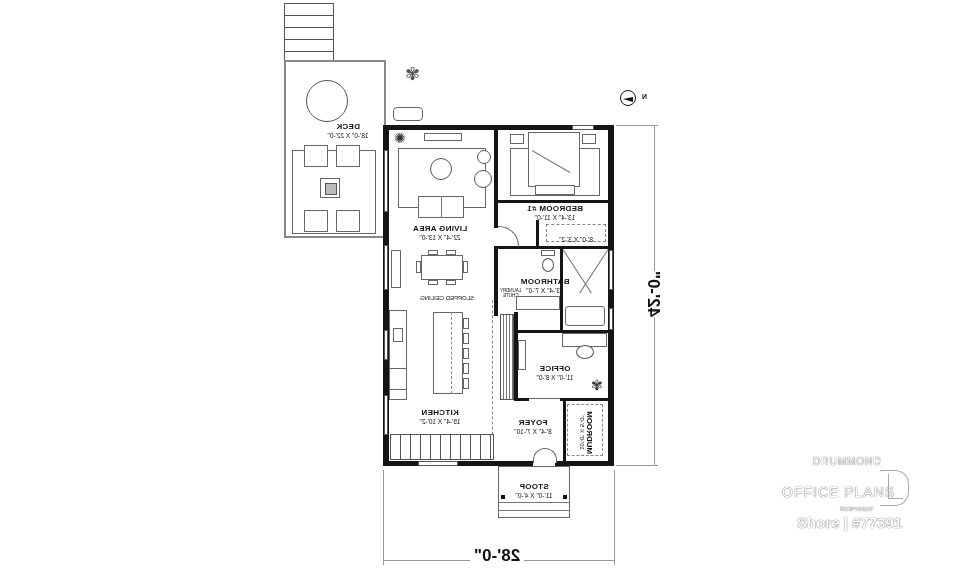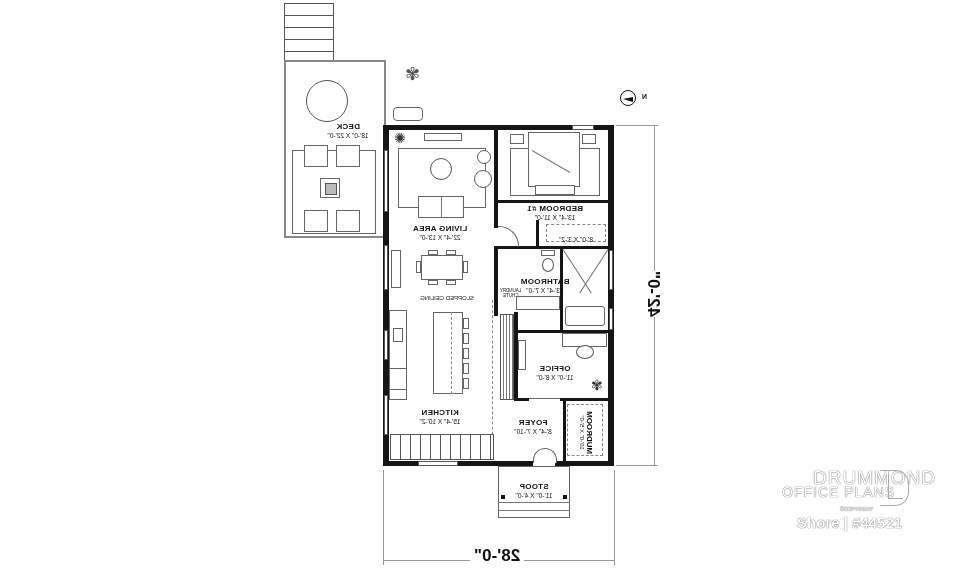--- a/index.html
+++ b/index.html
@@ -200,18 +200,18 @@
 <div class="abs" style="left:630px;top:282px;font-weight:bold;font-size:17px;background:#fff;padding:2px 0;transform:rotate(90deg) scaleX(-1);">
   <span>42'-0"</span>
 </div>
 
 <div class="circle" style="left:620px;top:90px;width:16px;height:16px;border:1.5px solid #111;"></div>
 <div class="abs" style="left:623px;top:97px;width:0;height:0;border-top:2px solid transparent;border-bottom:3px solid transparent;border-right:10px solid #111;"></div>
 <div class="abs" style="left:642px;top:93px;font-size:7px;font-weight:bold;">
   <span class="mir">N</span>
 </div>
 
-<div class="logo" style="left:813px;top:467px;font-size:19px;letter-spacing:1px;text-decoration:underline;">DRUMMOND</div>
+<div class="logo" style="left:813px;top:456px;font-size:10px;letter-spacing:1px;text-decoration:underline;">DRUMMOND</div>
 <div class="logo" style="left:782px;top:484px;font-size:14px;letter-spacing:1px;">OFFICE PLANS</div>
 <div class="logo" style="left:840px;top:506px;font-size:5px;">©COPYRIGHT</div>
 <div class="abs" style="left:880px;top:470px;width:28px;height:34px;border:1px solid #aaa;border-left:none;border-radius:0 14px 14px 0;"></div>
 <div class="abs" style="left:888px;top:474px;width:14px;height:24px;border-left:1px solid #aaa;border-bottom:1px solid #aaa;"></div>
-<div class="logo" style="left:797px;top:514px;font-size:15px;font-weight:bold;">Shore | #44521</div>
+<div class="logo" style="left:797px;top:514px;font-size:15px;font-weight:bold;">Shore | #77391</div>
 
 </body></html>

